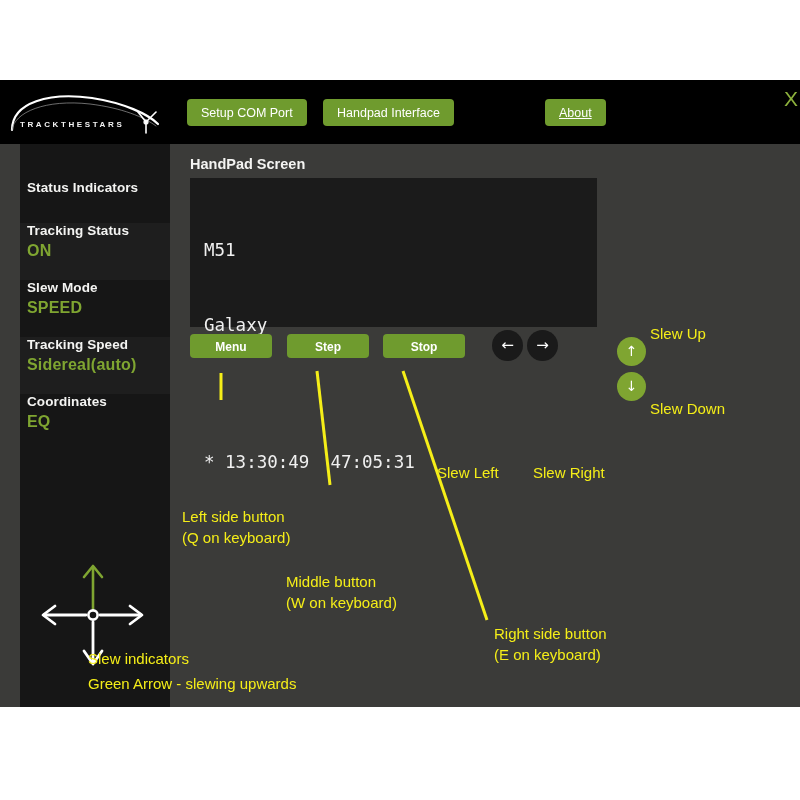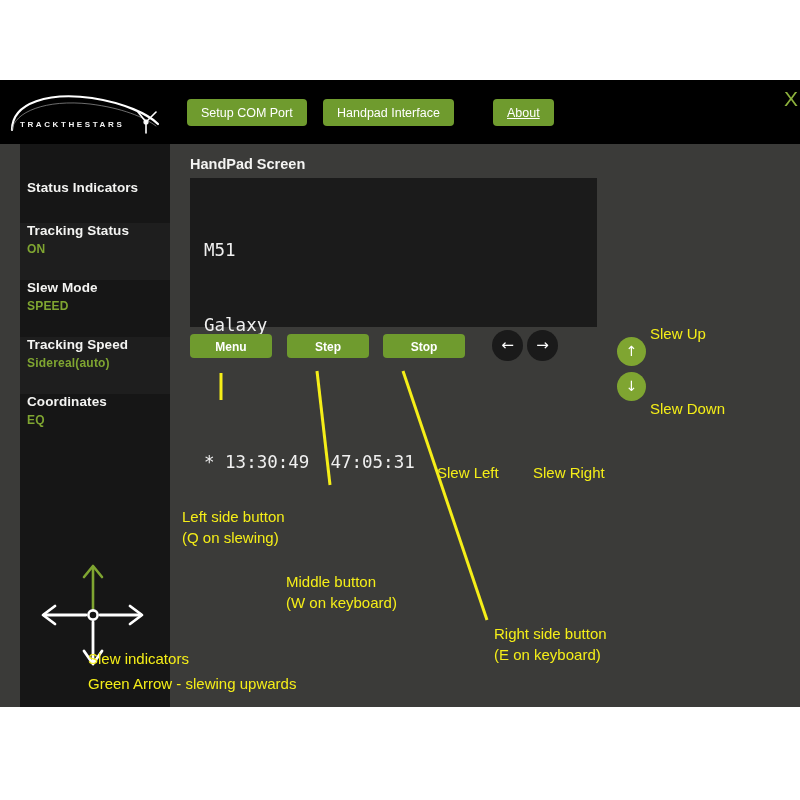--- a/index.html
+++ b/index.html
@@ -59,21 +59,21 @@
     text-align: center;
     border-radius: 4px;
     border: none;
     padding: 0 14px;
     white-space: nowrap;
     cursor: pointer;
     font-family: "Liberation Sans", sans-serif;
   }
   #nav-setup  { left: 187px; }
   #nav-handpad{ left: 323px; }
-  #nav-about  { left: 493px; text-decoration: underline; }
+  #nav-about  { left: 545px; text-decoration: underline; }
 
   #close-icon {
     position: absolute;
     right: 2px;
     top: 8px;
     font-size: 21px;
     color: #8cb03c;
     font-family: "Liberation Sans", sans-serif;
     cursor: pointer;
     line-height: 1;
@@ -97,21 +97,21 @@
   }
   .side-block.alt { background: #1e1e1e; }
   .side-title {
     font-size: 13.5px;
     font-weight: bold;
     color: #f4f4f2;
     letter-spacing: .1px;
     white-space: nowrap;
   }
   .side-value {
-    font-size: 12px;
+    font-size: 16px;
     font-weight: bold;
     color: #7fa531;
     letter-spacing: .2px;
     margin-top: 4px;
     white-space: nowrap;
   }
   #side-status      { top: 36px;  height: 43px; }
   #side-tracking    { top: 79px;  height: 57px; }
   #side-slewmode    { top: 136px; height: 57px; }
   #side-speed       { top: 193px; height: 57px; }
@@ -352,21 +352,21 @@
     </g>
   </svg>
 
   <div class="annot" id="annot-slew-up">Slew Up</div>
   <div class="annot" id="annot-slew-down">Slew Down</div>
   <div class="annot" id="annot-slew-left">Slew Left</div>
   <div class="annot" id="annot-slew-right">Slew Right</div>
 
   <div class="annot" id="annot-left-btn">
     <div>Left side button</div>
-    <div>(Q on slewing)</div>
+    <div>(Q on keyboard)</div>
   </div>
 
   <div class="annot" id="annot-mid-btn">
     <div>Middle button</div>
     <div>(W on keyboard)</div>
   </div>
 
   <div class="annot" id="annot-right-btn">
     <div>Right side button</div>
     <div>(E on keyboard)</div>

